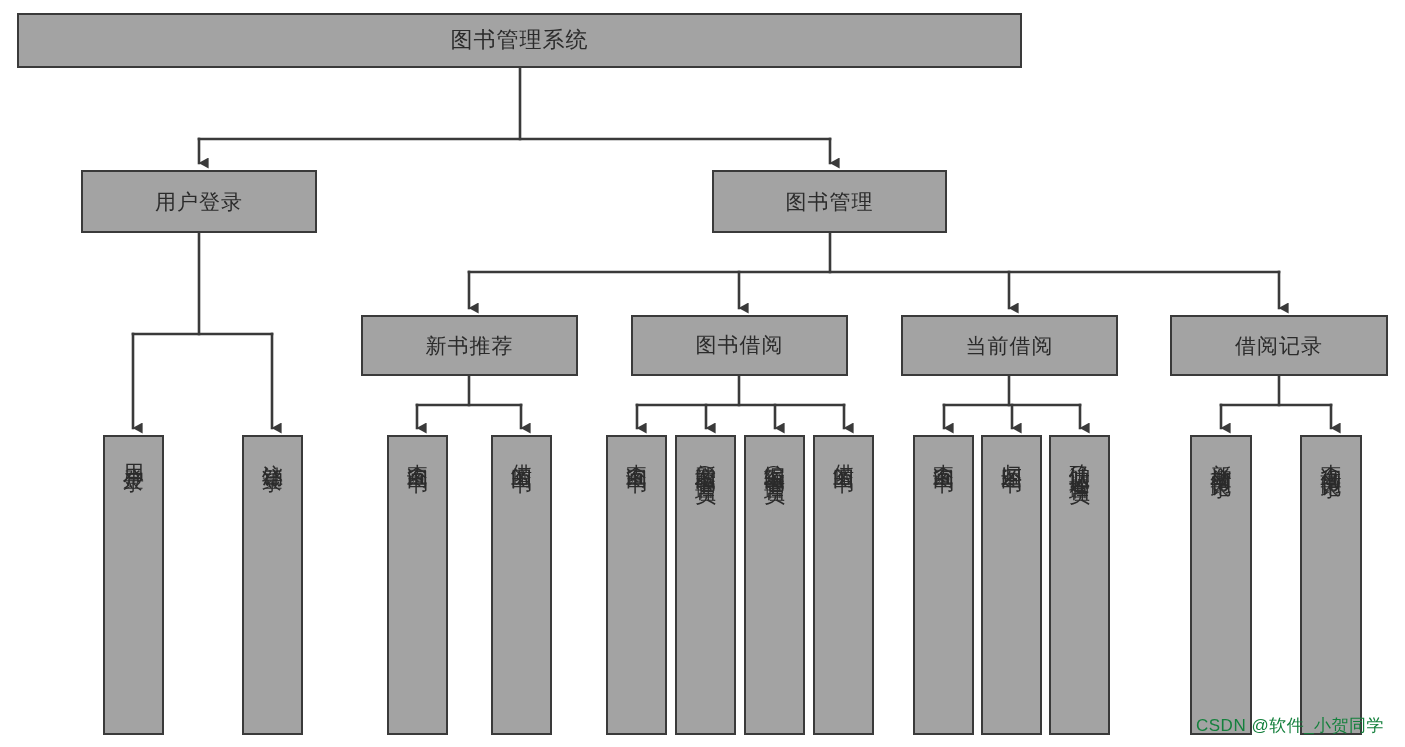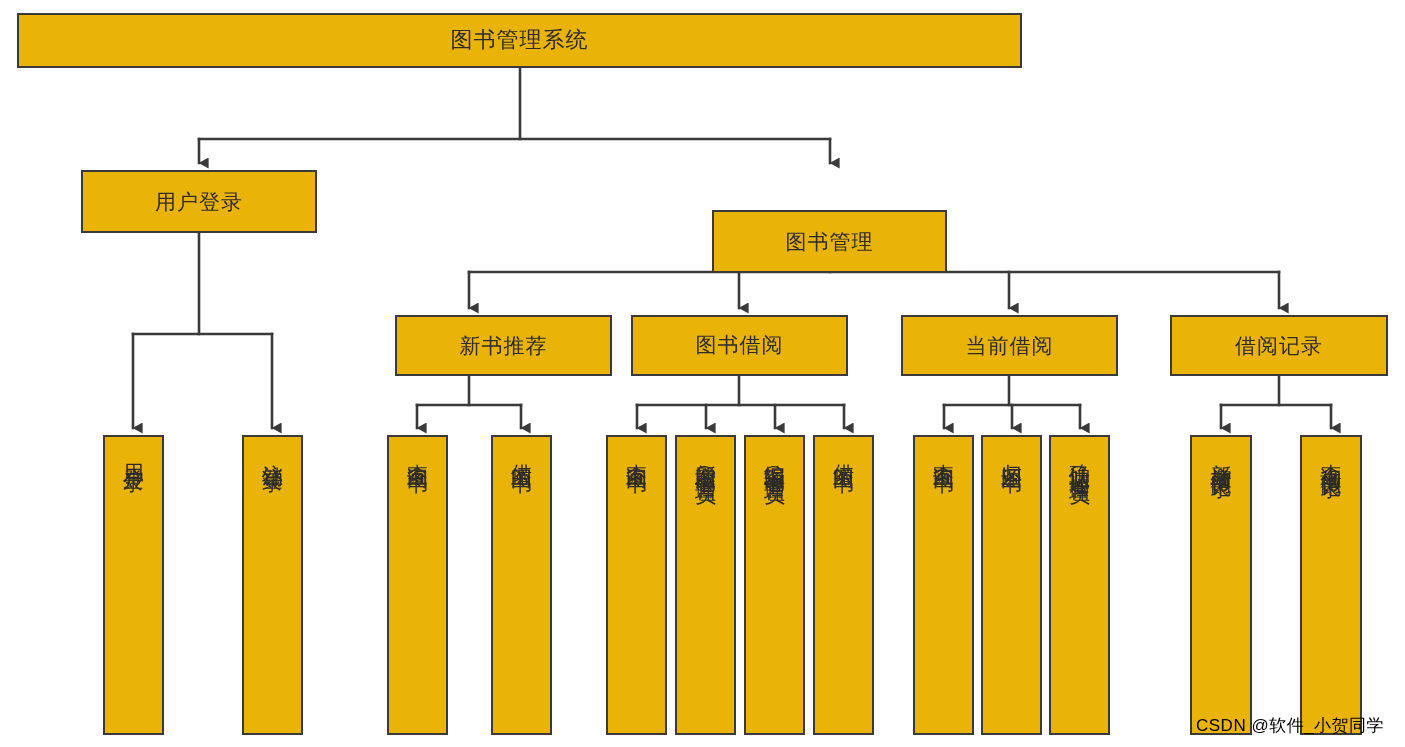--- a/index.html
+++ b/index.html
@@ -25,21 +25,21 @@
     left: 0;
     top: 0;
     width: 1405px;
     height: 747px;
     pointer-events: none;
   }
   .node {
     position: absolute;
     box-sizing: border-box;
     border: 2.5px solid #3a3a3a;
-    background: #eab308;
+    background: #a3a3a3;
     display: flex;
     align-items: center;
     justify-content: center;
     color: #2b2b2b;
     z-index: 2;
   }
   .node.horizontal {
     font-size: 21px;
     letter-spacing: 1px;
     line-height: 1.2;
@@ -57,21 +57,21 @@
     letter-spacing: 3px;
     white-space: nowrap;
     color: #2b2b2b;
   }
   .node.root {
     font-size: 22px;
   }
   .watermark {
     position: absolute;
     font-size: 17px;
-    color: #000000;
+    color: #15803d;
     white-space: nowrap;
     z-index: 3;
     letter-spacing: 0.5px;
   }
 </style>
 </head>
 <body>
 
 <div id="diagram-root">
 
@@ -126,25 +126,25 @@
     </g>
   </svg>
 
   <div class="node horizontal root" style="left:17px; top:13px; width:1005px; height:55px;">
     <span>图书管理系统</span>
   </div>
 
   <div class="node horizontal" style="left:81px; top:170px; width:236px; height:63px;">
     <span>用户登录</span>
   </div>
-  <div class="node horizontal" style="left:712px; top:170px; width:235px; height:63px;margin-top:40px;">
+  <div class="node horizontal" style="left:712px; top:170px; width:235px; height:63px;">
     <span>图书管理</span>
   </div>
 
-  <div class="node horizontal" style="left:361px; top:315px; width:217px; height:61px;margin-left:34px;">
+  <div class="node horizontal" style="left:361px; top:315px; width:217px; height:61px;">
     <span>新书推荐</span>
   </div>
   <div class="node horizontal" style="left:631px; top:315px; width:217px; height:61px;font-family:Liberation Serif, serif;">
     <span>图书借阅</span>
   </div>
   <div class="node horizontal" style="left:1170px; top:315px; width:218px; height:61px;">
     <span>借阅记录</span>
   </div>
   <div class="node horizontal" style="left:901px; top:315px; width:217px; height:61px;">
     <span>当前借阅</span>

